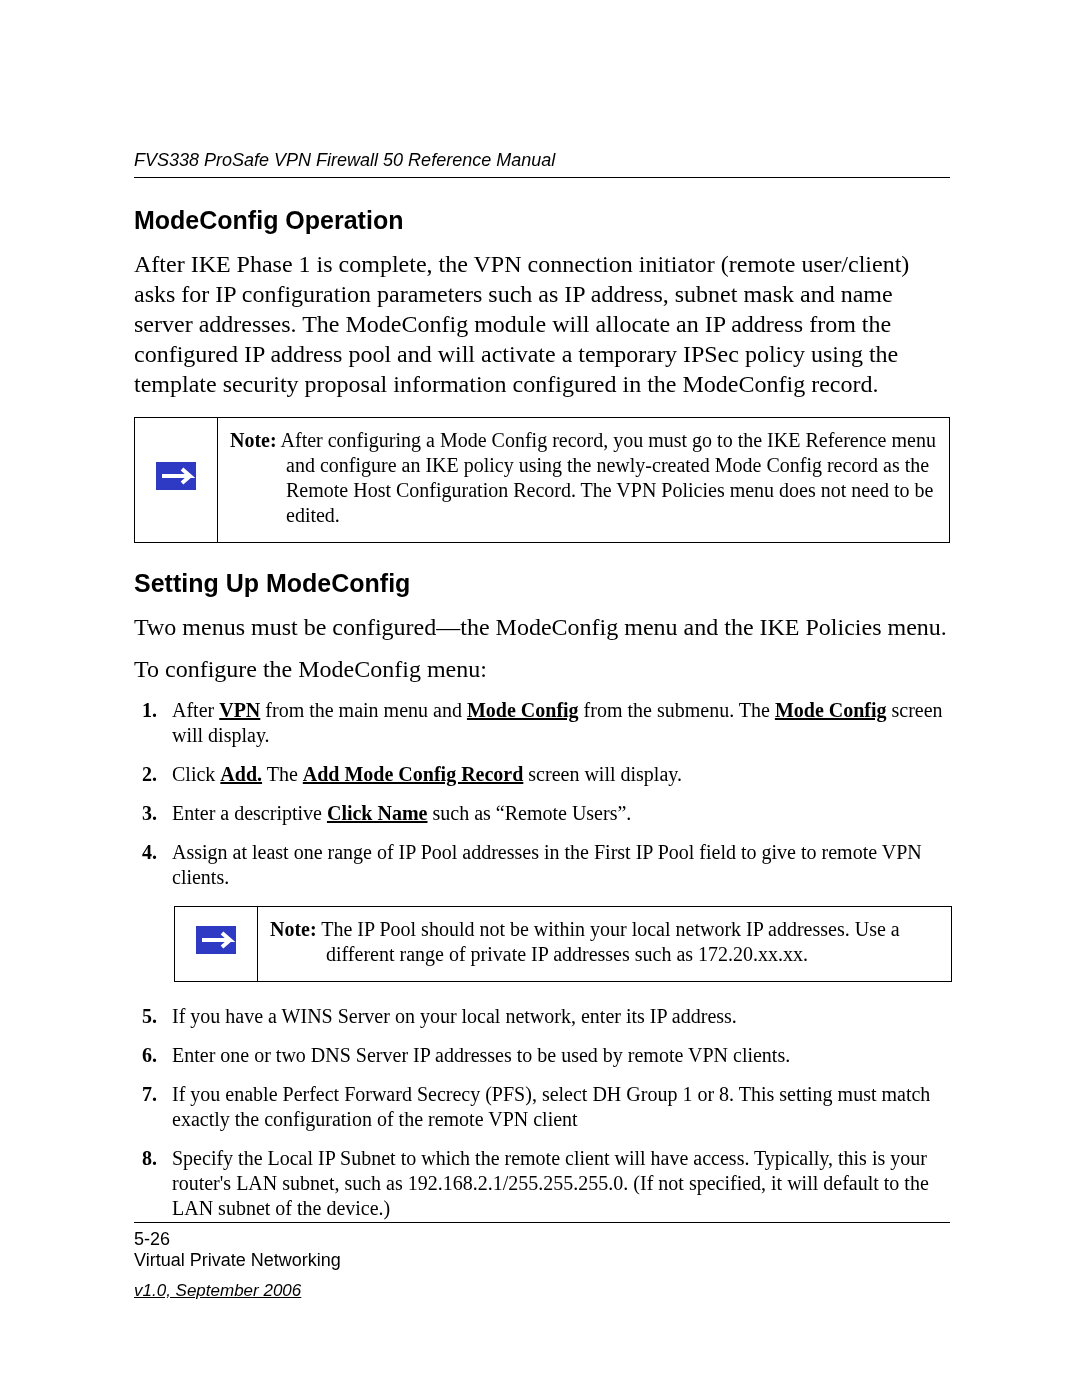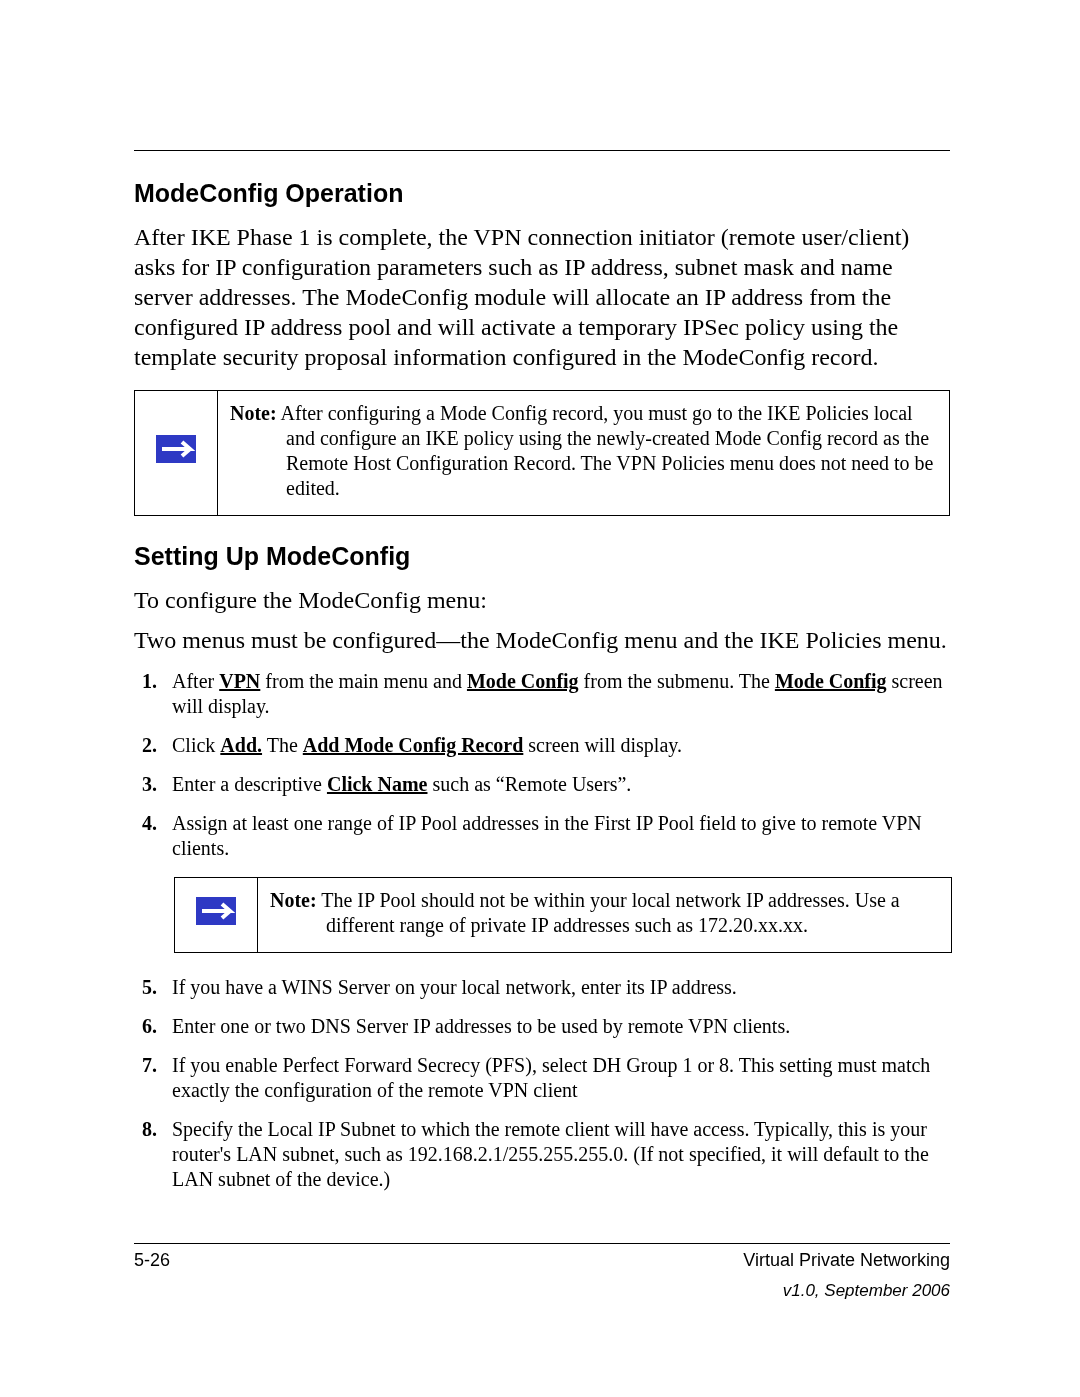--- a/index.html
+++ b/index.html
@@ -101,72 +101,75 @@
   .footrule {
     border: none;
     border-top: 1.5px solid #000;
     margin: 0 0 6px 0;
   }
   .footrow {
     display: flex;
     justify-content: space-between;
     font-size: 18px;
     font-family: Arial, Helvetica, sans-serif;
+    flex-direction: column;
   }
   .footversion {
-    text-align: right;
+    text-align: left;
     font-style: italic;
     font-size: 17px;
     margin-top: 10px;
     font-family: Arial, Helvetica, sans-serif;
+    text-decoration: underline;
   }
 
   .note-box-2 {
     border: 1.4px solid #000;
     margin: 6px 0 22px 40px;
     padding: 0;
     width: calc(100% - 40px);
   }
 </style>
 </head>
 <body>
 
 <div class="page">
 
+  <div class="running-head">FVS338 ProSafe VPN Firewall 50 Reference Manual</div>
   <hr class="rule">
 
   <h2 class="section">ModeConfig Operation</h2>
 
   <p class="body">After IKE Phase 1 is complete, the VPN connection initiator (remote user/client) asks for IP configuration parameters such as IP address, subnet mask and name server addresses. The ModeConfig module will allocate an IP address from the configured IP address pool and will activate a temporary IPSec policy using the template security proposal information configured in the ModeConfig record.</p>
 
   <div class="note-box">
     <table class="note-table">
         <tbody>
           <tr>
       <td class="icon-cell">
         <span class="arrow-icon">
           <svg width="40" height="28" viewBox="0 0 40 28">
             <rect x="0" y="0" width="40" height="28" fill="#2e39c4"></rect>
             <path d="M6 14 L24 14 M24 14 L34 14 L26 7 M34 14 L26 21" stroke="#ffffff" stroke-width="4" fill="none" stroke-linecap="butt"></path>
           </svg>
         </span>
       </td>
       <td class="note-text">
-        <b>Note:</b><span> After configuring a Mode Config record, you must go to the IKE Policies local</span>
+        <b>Note:</b><span> After configuring a Mode Config record, you must go to the IKE Reference menu</span>
         <span class="indent">and configure an IKE policy using the newly-created Mode Config record as the Remote Host Configuration Record. The VPN Policies menu does not need to be edited.</span>
       </td>
     </tr>
         </tbody>
       </table>
   </div>
 
   <h2 class="section">Setting Up ModeConfig</h2>
 
+  <p class="body" style="margin-bottom:12px">Two menus must be configured—the ModeConfig menu and the IKE Policies menu.</p>
   <p class="body" style="margin-bottom:10px">To configure the ModeConfig menu:</p>
-  <p class="body" style="margin-bottom:12px">Two menus must be configured—the ModeConfig menu and the IKE Policies menu.</p>
 
   <ol class="steps">
     <li><span>
       <span>After </span><b>VPN</b><span> from the main menu and </span><b>Mode Config</b><span> from the submenu. The </span><b>Mode Config</b><span> screen will display.</span>
     </span></li>
     <li><span>
       <span>Click </span><b>Add.</b><span> The </span><b>Add Mode Config Record</b><span> screen will display.</span>
     </span></li>
     <li><span>
       <span>Enter a descriptive </span><b>Click Name</b><span> such as “Remote Users”.</span>

